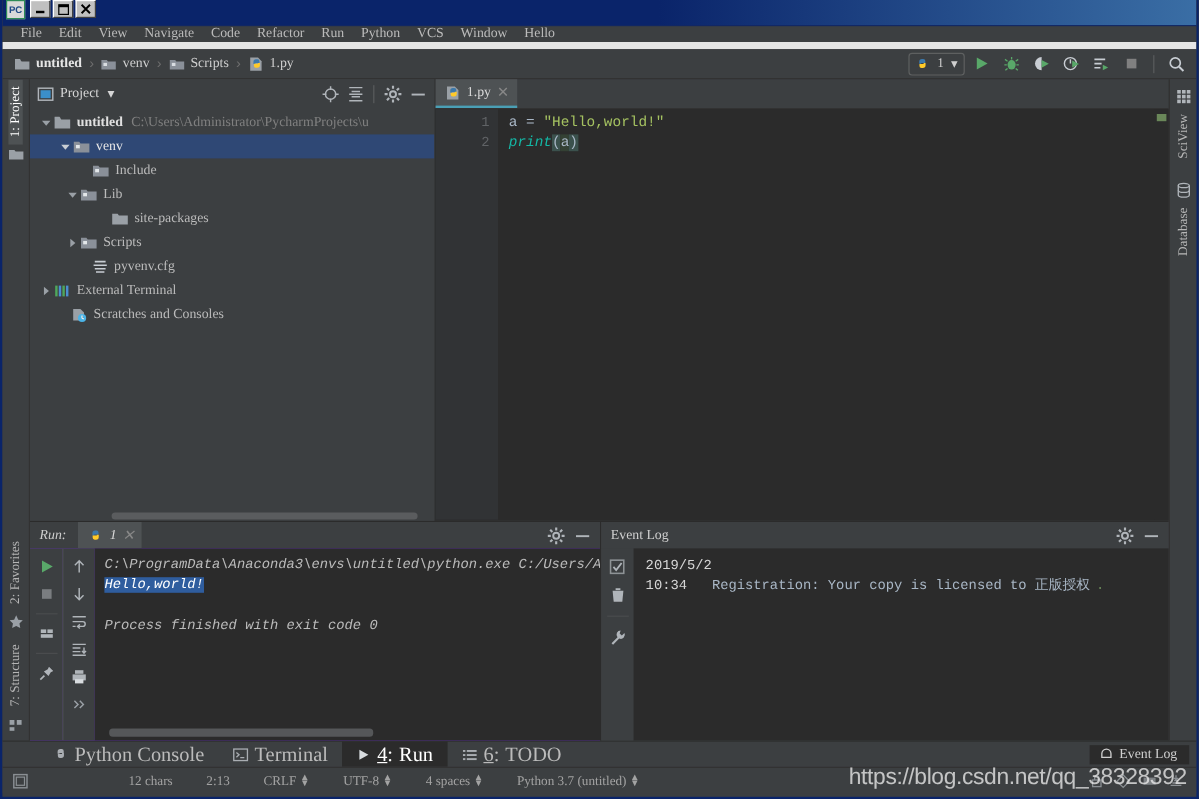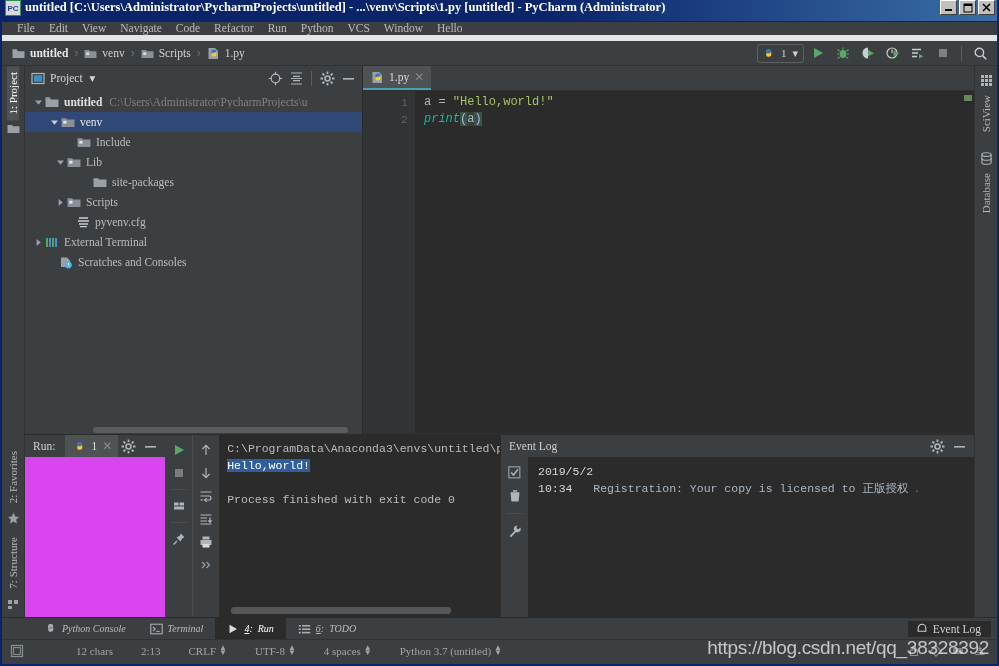--- a/index.html
+++ b/index.html
@@ -250,21 +250,21 @@
     background: #2b2b2b;
   }
   .editor-marker {
     position: absolute; right: 2px; top: 4px;
     width: 8px; height: 6px; background: #6a8759;
   }
   .editor-hline { height: 1px; background: #323232; }
 
   
   .lower-row { display: flex; height: 183px; border-top: 1px solid #2b2b2b; }
-  .run-panel { width: 475px; flex: 0 0 auto; display: flex; background: #d946ef; }
+  .run-panel { width: 475px; flex: 0 0 auto; display: flex; flex-direction: column; background: #6d28d9; font-style: italic; }
   .tw-header {
     height: 22px; display: flex; align-items: center;
     background: #3c3f41; padding-left: 8px;
   }
   .tw-title { color: #cfcfcf; font-size: 11.5px; font-family: "Liberation Serif", serif; }
   .run-tab {
     display: flex; align-items: center; gap: 5px;
     height: 22px; padding: 0 6px 0 8px;
     background: #4e5254; margin-left: 10px;
   }
@@ -325,42 +325,42 @@
   .bottom-strip {
     height: 22px;
     background: #3c3f41;
     display: flex; align-items: stretch;
     border-top: 1px solid #2b2b2b;
     padding-left: 30px;
   }
   .btab {
     display: flex; align-items: center; gap: 5px;
     padding: 0 12px;
-    color: #bbbbbb; font-size: 10px;
+    color: #bbbbbb; font-size: 17px;
     font-family: "Liberation Serif", serif;
     white-space: nowrap;
-    font-style: italic;
   }
   .btab.active { background: #2b2b2b; color: #ffffff; }
   .btab u { text-decoration: underline; }
   .bottom-right { margin-left: auto; display: flex; align-items: center; padding-right: 6px; }
   .event-log-btn {
     display: flex; align-items: center; gap: 5px;
     background: #2b2b2b;
     padding: 2px 10px 2px 8px;
     color: #d0d0d0; font-size: 11.5px;
     font-family: "Liberation Serif", serif;
   }
 
   
   .statusbar {
     height: 22px; background: #3c3f41;
     display: flex; align-items: center;
     border-top: 1px solid #323232;
     position: relative;
+    gap: 31px;
   }
   .sb-left { width: 30px; display: flex; align-items: center; justify-content: center; }
   .sb-items { display: flex; align-items: center; gap: 0; margin-left: 30px; }
   .sb-item {
     color: #a3a3a3; font-size: 11px;
     font-family: "Liberation Serif", serif;
     padding: 0 14px;
     display: flex; align-items: center; gap: 3px;
     white-space: nowrap;
   }
@@ -381,21 +381,20 @@
 
   svg { overflow: visible; }
 </style>
 </head>
 <body>
 
 <div class="app">
 
   <div class="titlebar">
     <div class="title-icon">PC</div>
-    <div class="title-text">untitled [C:\Users\Administrator\PycharmProjects\untitled] - ...\venv\Scripts\1.py [untitled] - PyCharm (Administrator)</div>
     <div class="win-btns">
       <div class="win-btn">
         <svg width="9" height="9" viewBox="0 0 9 9">
             <rect x="1" y="6" width="7" height="2" fill="#000"></rect>
           </svg>
       </div>
       <div class="win-btn">
         <svg width="10" height="10" viewBox="0 0 10 10">
             <rect x="1" y="1" width="8" height="8" fill="none" stroke="#000" stroke-width="1"></rect>
             <rect x="1" y="1" width="8" height="2" fill="#000"></rect>

